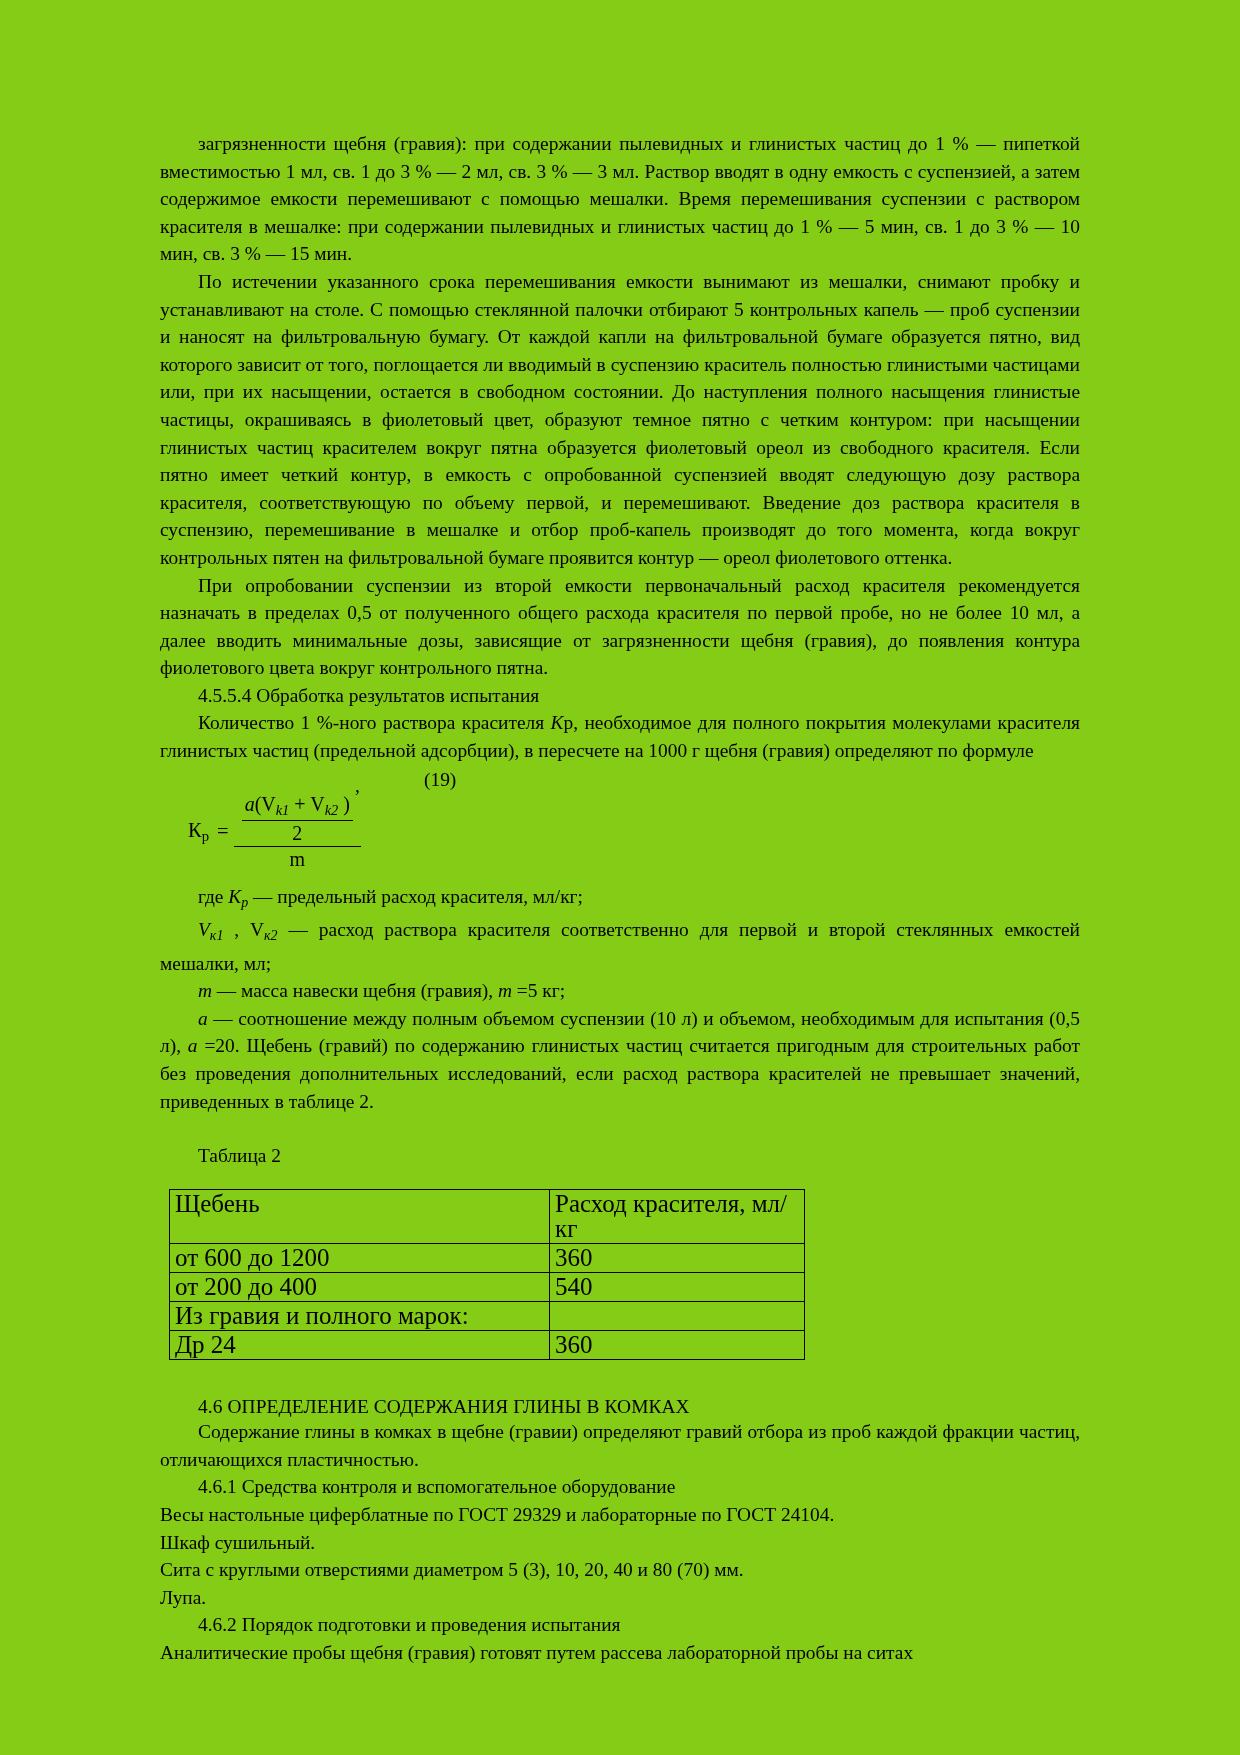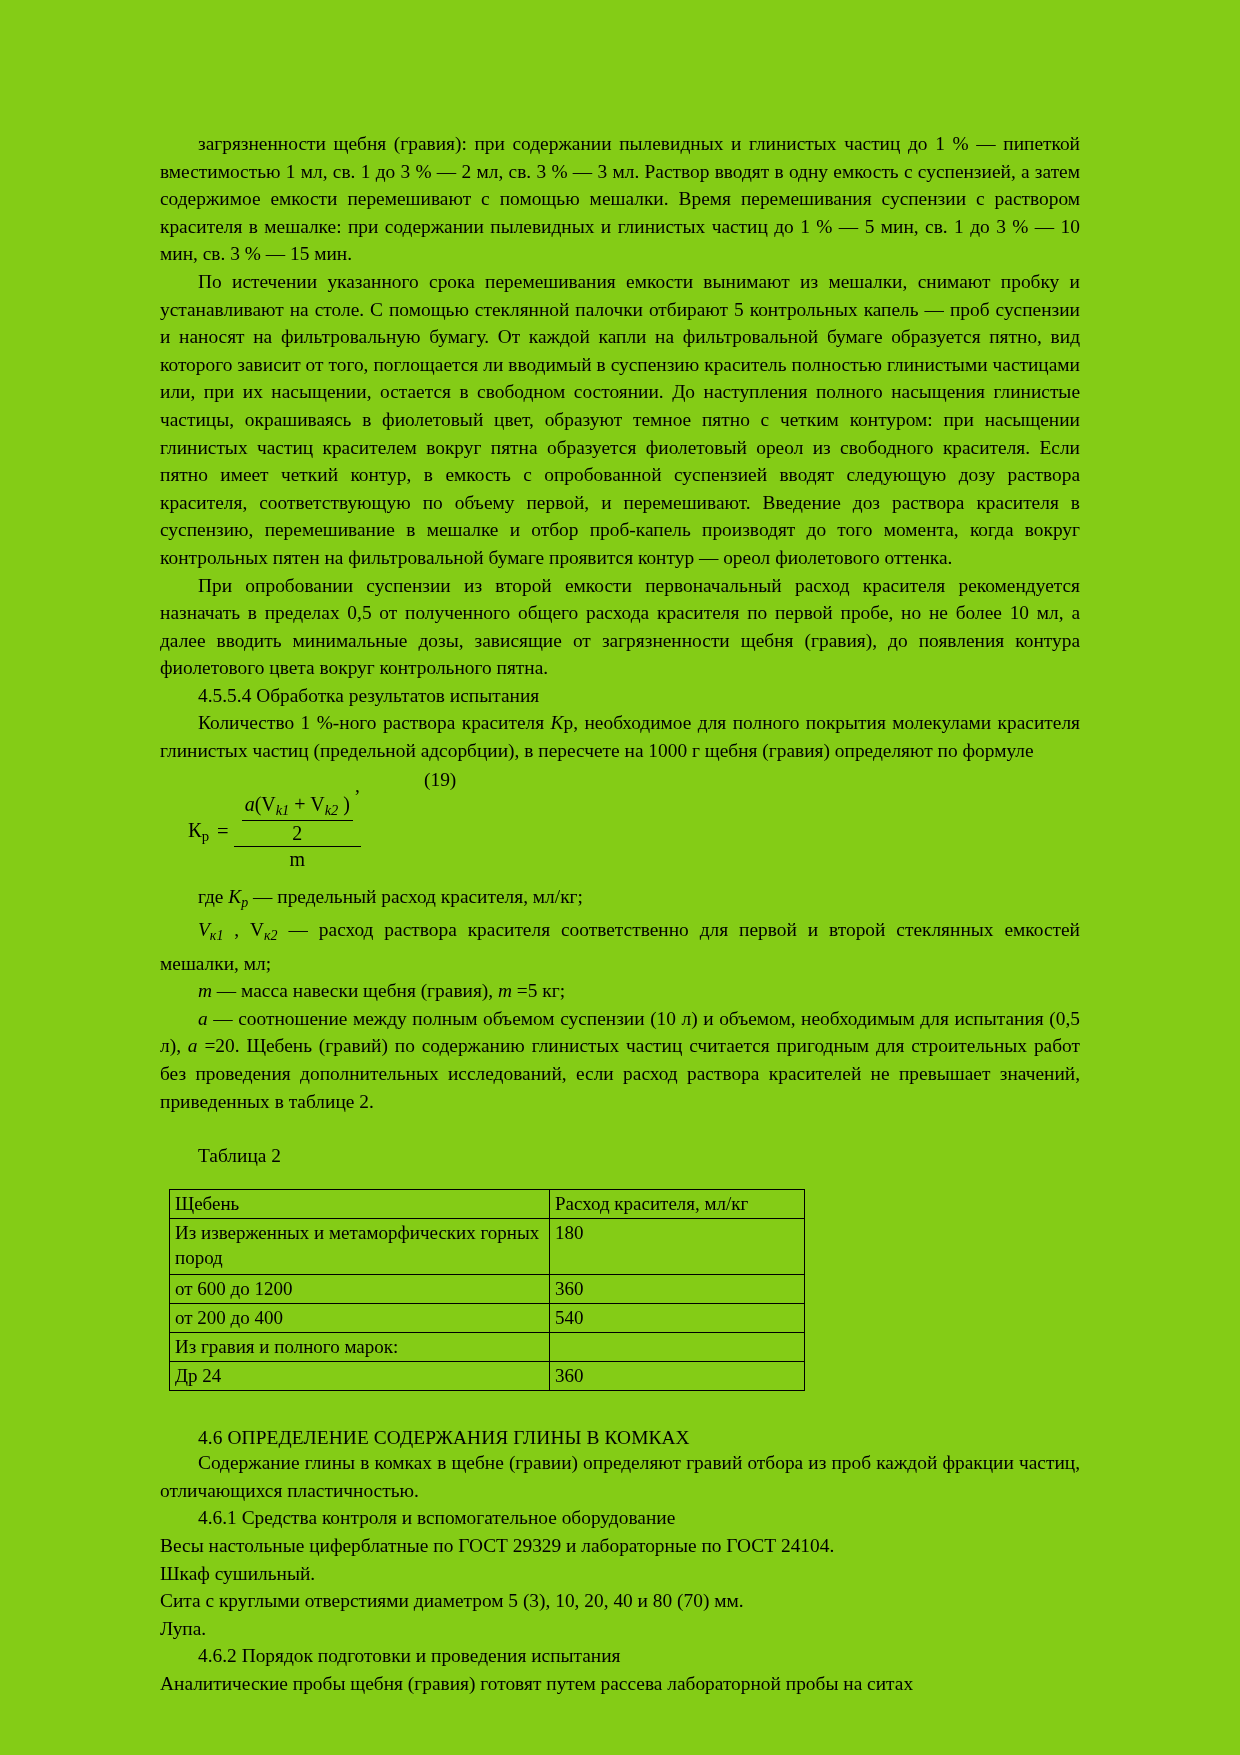--- a/index.html
+++ b/index.html
@@ -140,21 +140,21 @@
     font-size: 19.4px;
   }
   table.data {
     border-collapse: collapse;
     width: 613px;
     margin-left: 9px;
     table-layout: fixed;
   }
   table.data td {
     border: 1.5px solid #000;
-    font-size: 19px;
+    font-size: 25px;
     line-height: 25px;
     padding: 1px 5px 2px 5px;
     vertical-align: top;
   }
   table.data td.col1 { width: 369px; }
   table.data td.col2 { width: 244px; }
   td.tall { height: 52px; }
   .cell-indent { padding-left: 13px; }
   .cell-indent2 { padding-left: 76px; }
   .valign-bottom { vertical-align: bottom; }
@@ -215,24 +215,20 @@
 
     <div class="table-caption">Таблица 2</div>
 
     <table class="data">
       <tbody>
         <tr>
           <td class="col1">Щебень</td>
           <td class="col2">Расход красителя, мл/кг</td>
         </tr>
         <tr>
-          <td class="col1 tall">Из изверженных и метаморфических горных пород</td>
-          <td class="col2 tall valign-bottom">180</td>
-        </tr>
-        <tr>
           <td class="col1 cell-indent">от 600 до 1200</td>
           <td class="col2">360</td>
         </tr>
         <tr>
           <td class="col1 cell-indent">от 200 до 400</td>
           <td class="col2">540</td>
         </tr>
         <tr>
           <td class="col1">Из гравия и полного марок:</td>
           <td class="col2"></td>

